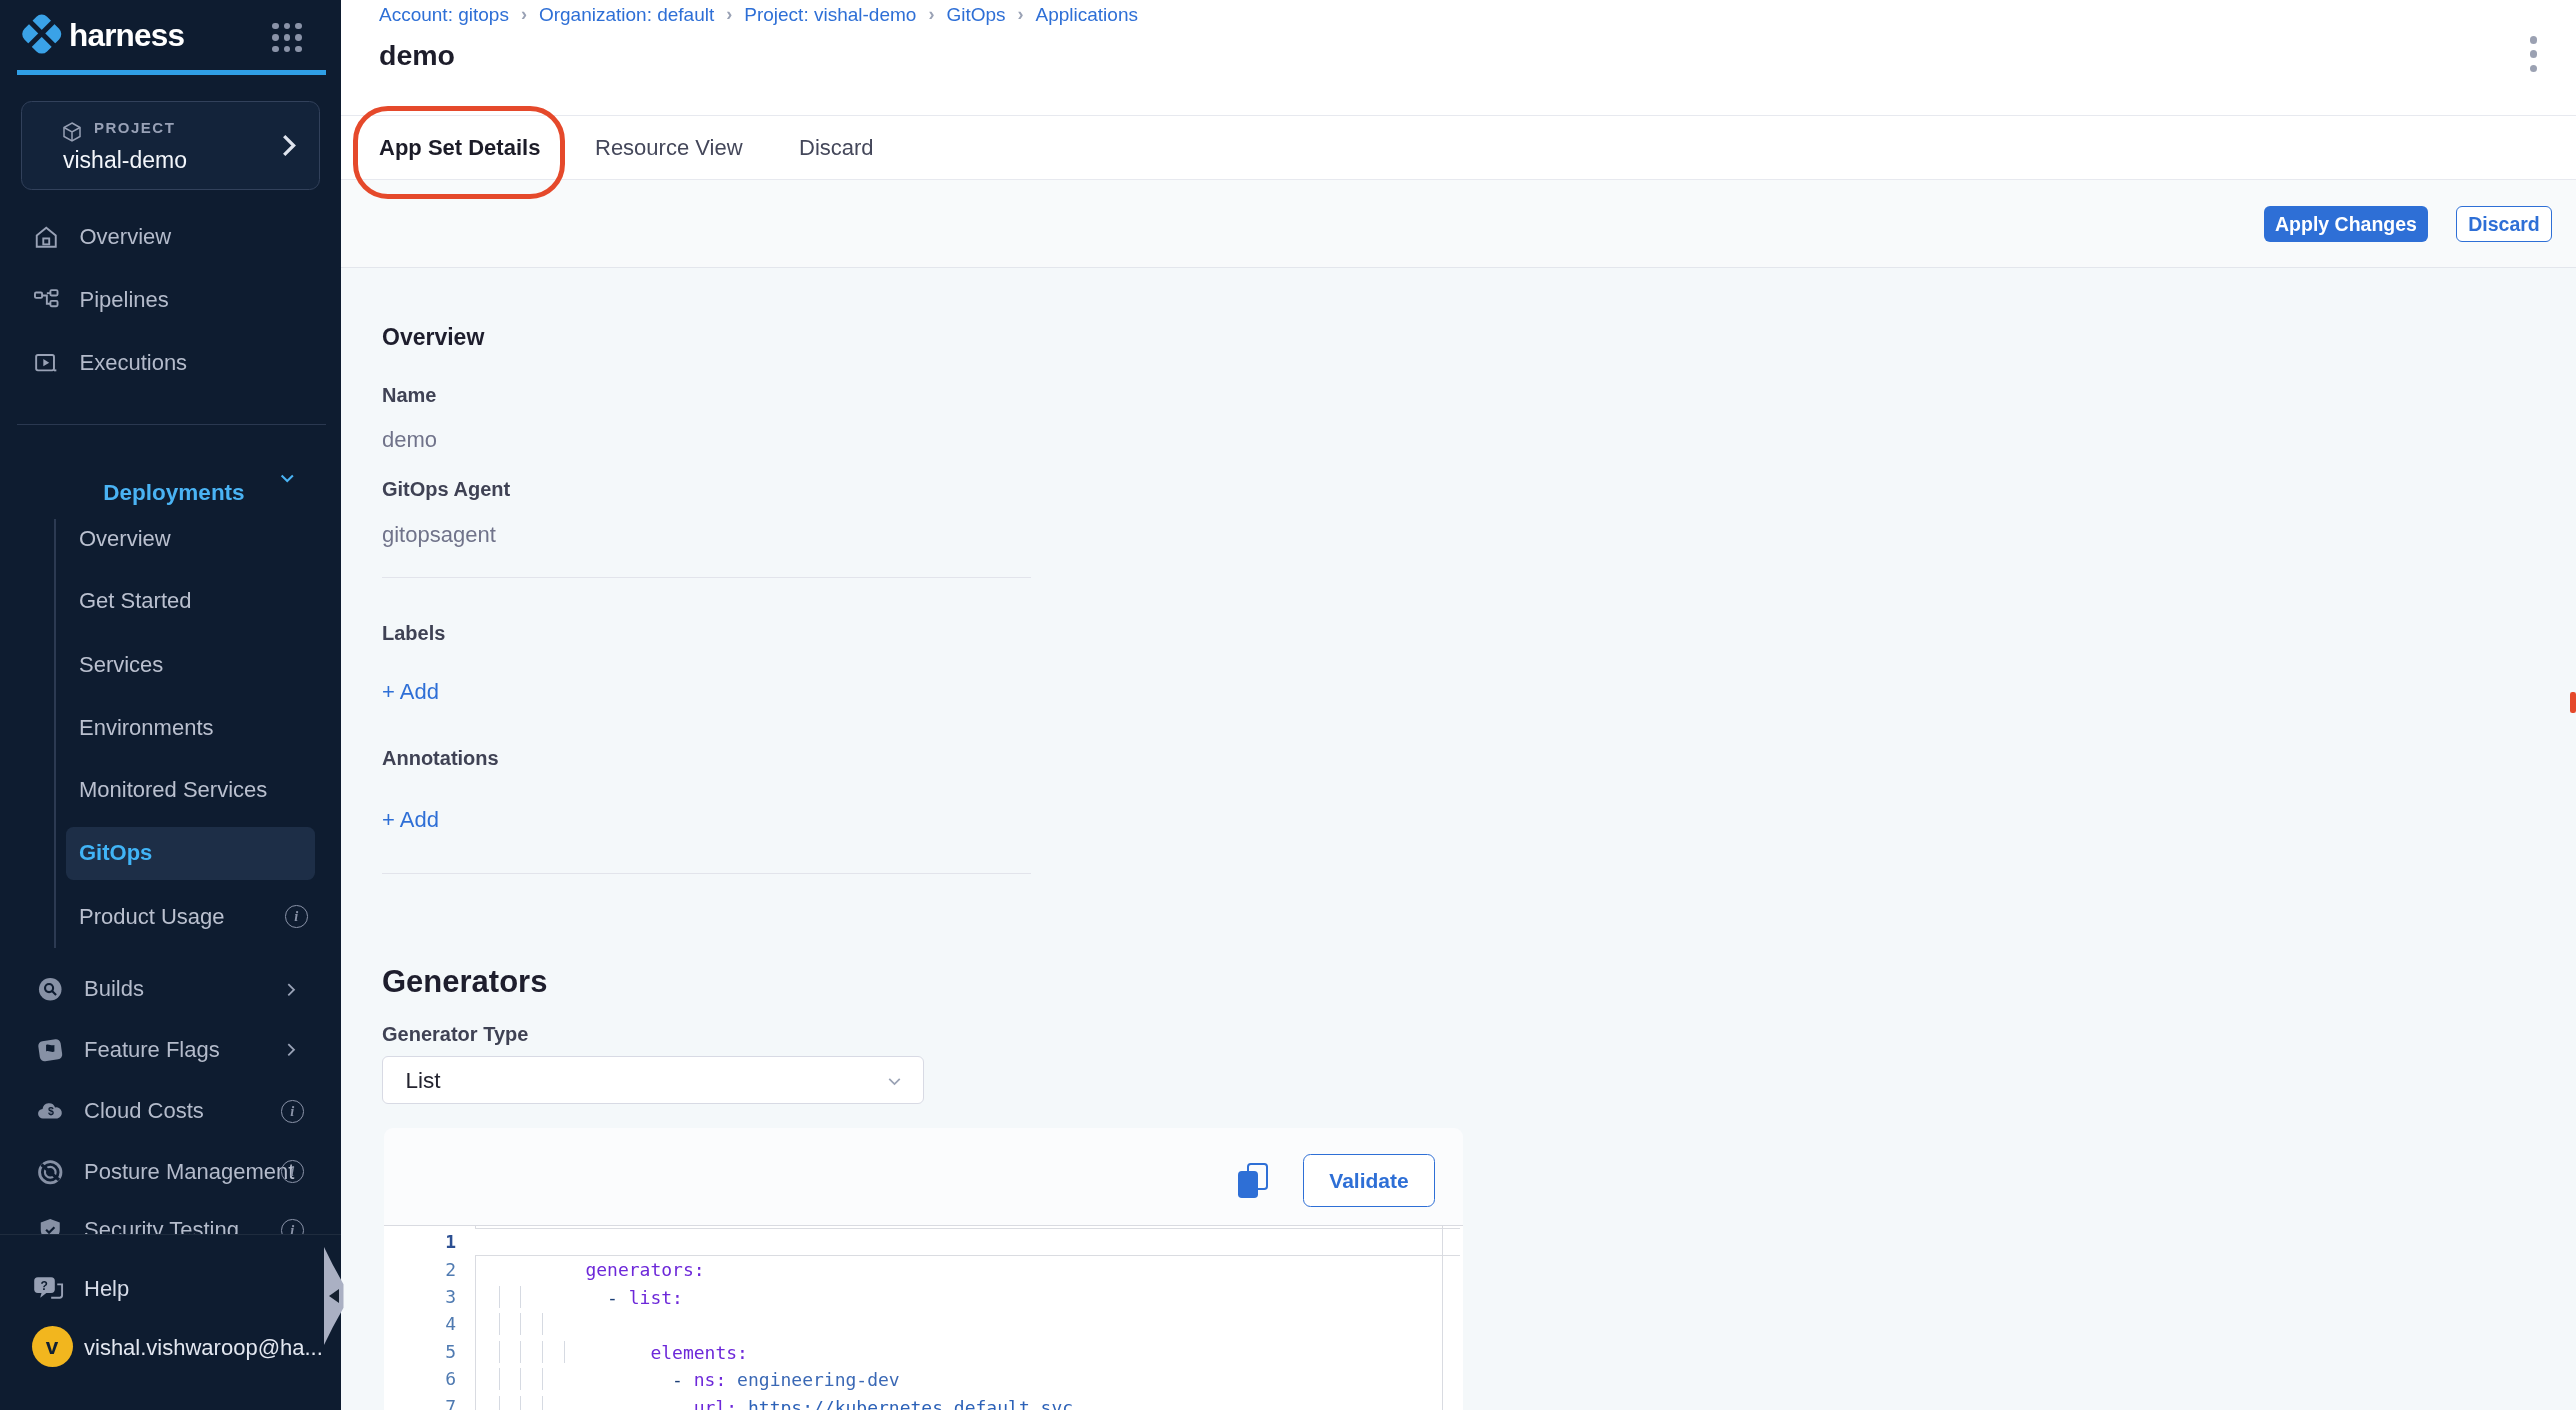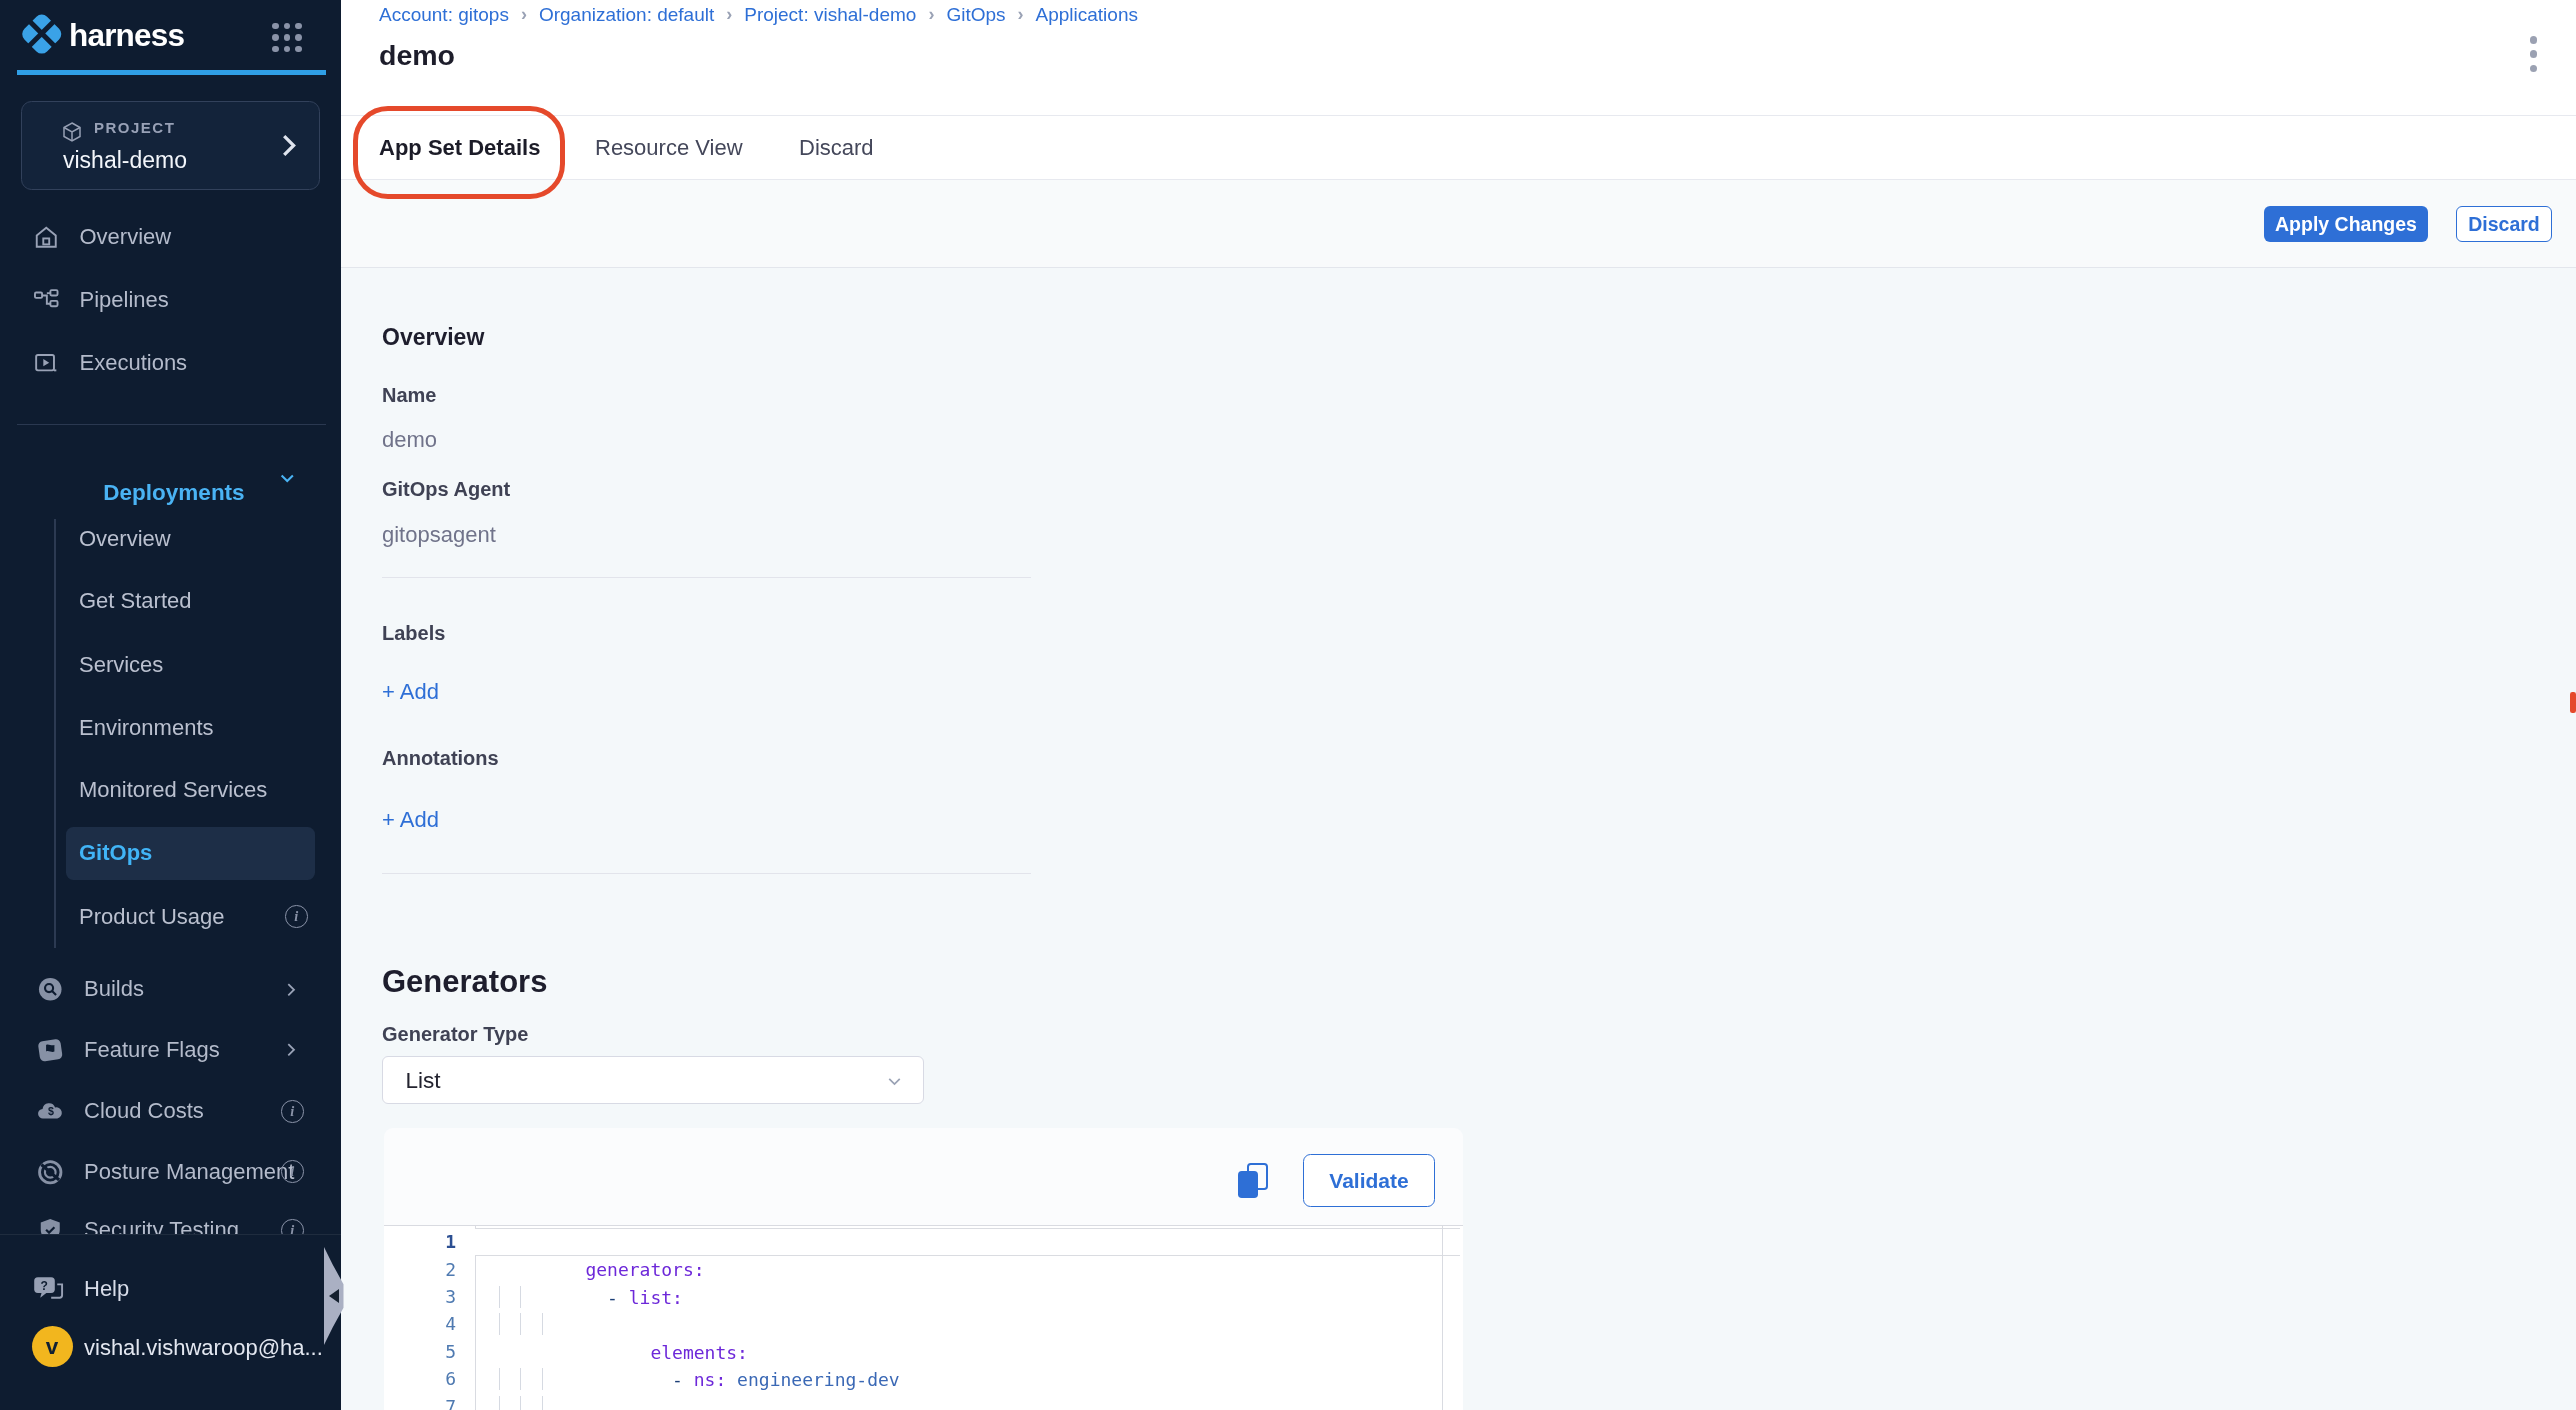--- a/index.html
+++ b/index.html
@@ -367,20 +367,24 @@
           <span>  </span><span class="tok-dash">- </span><span class="tok-key">list:</span>
         </div>
         <div class="cline" style="top:57px;">
           <i class="g" style="left:2ch;"></i><i class="g" style="left:4ch;"></i>
           <span>      </span><span class="tok-key">elements:</span>
         </div>
         <div class="cline" style="top:84px;">
           <i class="g" style="left:2ch;"></i><i class="g" style="left:4ch;"></i><i class="g" style="left:6ch;"></i>
           <span>        </span><span class="tok-dash">- </span><span class="tok-key">ns:</span><span class="tok-val"> engineering-dev</span>
         </div>
+        <div class="cline" style="top:112px;">
+          <i class="g" style="left:2ch;"></i><i class="g" style="left:4ch;"></i><i class="g" style="left:6ch;"></i><i class="g" style="left:8ch;"></i>
+          <span>          </span><span class="tok-key">url:</span><span>&nbsp;</span><span class="tok-link">https://kubernetes.default.svc</span>
+        </div>
         <div class="cline" style="top:139px;">
           <i class="g" style="left:2ch;"></i><i class="g" style="left:4ch;"></i><i class="g" style="left:6ch;"></i>
           
         </div>
         <div class="cline" style="top:167px;">
           <i class="g" style="left:2ch;"></i><i class="g" style="left:4ch;"></i><i class="g" style="left:6ch;"></i>
           
         </div>
       </div>
     </div>

